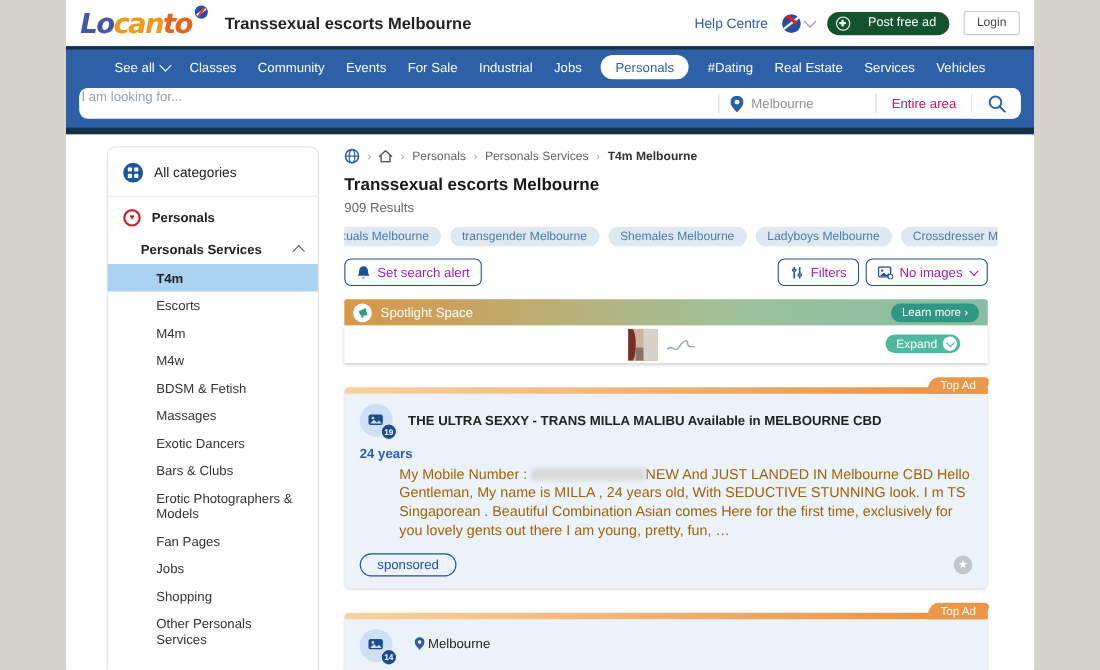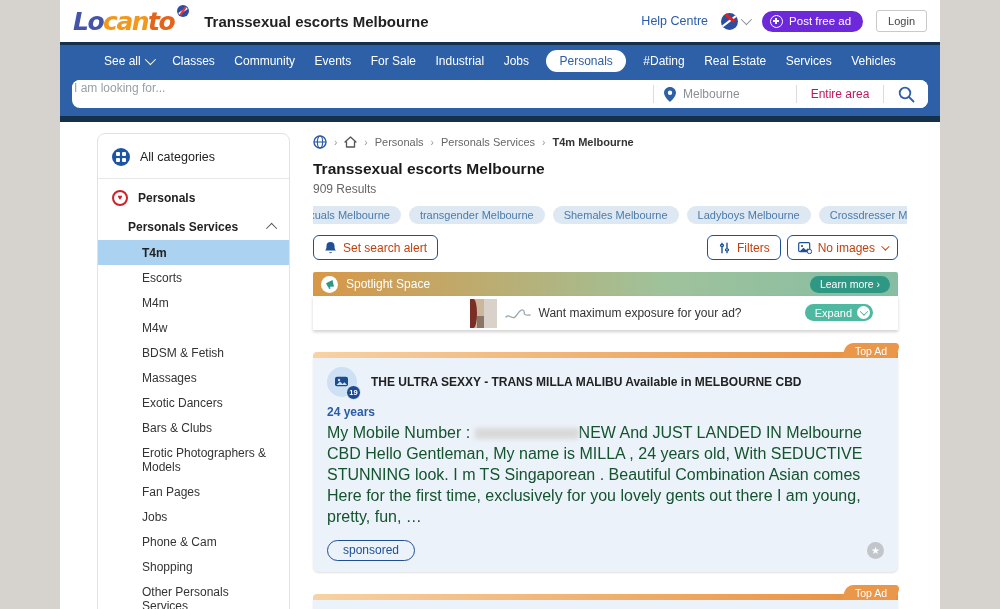--- a/index.html
+++ b/index.html
@@ -15,21 +15,21 @@
   .logo .flagdot{position:absolute;top:-4px;right:-1px;width:12px;height:12px;border-radius:50%;background:#2b4ea0;overflow:hidden;}
   .logo .flagdot:before{content:"";position:absolute;left:1px;top:5px;width:10px;height:2px;background:#fff;transform:rotate(-35deg);}
   .logo .flagdot:after{content:"";position:absolute;left:5px;top:1px;width:2px;height:10px;background:#e33;transform:rotate(35deg);}
   .hdr-title{font-size:15px;font-weight:bold;color:#222;margin-left:16px;}
   .hdr-right{margin-left:auto;display:flex;align-items:center;gap:13px;}
   .help{color:#2a5ca8;font-size:12.5px;cursor:pointer;}
   .flagsel{display:flex;align-items:center;gap:3px;cursor:pointer;}
   .flag{width:17px;height:17px;border-radius:50%;background:#2b4ea0;position:relative;overflow:hidden;}
   .flag:before{content:"";position:absolute;left:-2px;top:7px;width:21px;height:2px;background:#fff;transform:rotate(-38deg);}
   .flag:after{content:"";position:absolute;left:2px;top:3px;width:13px;height:2.5px;background:#d22;transform:rotate(38deg);}
-  .postad{display:flex;gap:6px;background:#6d28d9;color:#fff;font-size:11.5px;padding:4px 12px 4px 8px;border-radius:12px;cursor:pointer;}
+  .postad{display:flex;gap:16px;background:#14532d;color:#fff;font-size:11.5px;padding:4px 12px 4px 8px;border-radius:12px;cursor:pointer;}
   .plus-circ{width:13px;height:13px;border-radius:50%;border:1.3px solid #fff;position:relative;box-sizing:border-box;}
   .plus-circ:before{content:"";position:absolute;left:2.2px;top:4.6px;width:6px;height:1.6px;background:#fff;}
   .plus-circ:after{content:"";position:absolute;left:4.4px;top:2.4px;width:1.6px;height:6px;background:#fff;}
   .loginbtn{border:1px solid #c9c9c9;border-radius:3px;padding:4px 11px;font-size:11px;color:#444;background:#fff;cursor:pointer;}
 
   
   .band{background:#2d60a6;border-top:3px solid #14304a;border-bottom:6px solid #14304a;}
   .nav{display:flex;align-items:center;justify-content:space-between;height:31px;padding:0 42px;color:#fff;font-size:12px;}
   .nav-item{cursor:pointer;white-space:nowrap;display:flex;align-items:center;gap:4px;padding:4px 2px;text-align:center;}
   .nav-item.active{background:#fff;color:#2d60a6;border-radius:14px;padding:4px 13px;}
@@ -65,21 +65,21 @@
   .maincol{width:585px;margin-left:23px;flex:none;}
   .crumbs{display:flex;align-items:center;gap:7px;font-size:11px;color:#666;margin-top:2px;}
   .crumb-sep{color:#999;font-size:10px;}
   .crumb-last{font-weight:bold;color:#333;}
   .crumb-link{cursor:pointer;}
   .page-h1{font-size:15.5px;font-weight:bold;color:#1a1a1a;margin-top:11px;}
   .results{font-size:12px;color:#666;margin-top:4px;}
   .chips{display:flex;gap:8px;margin-top:10px;white-space:nowrap;overflow:hidden;width:594px;justify-content:center;}
   .chip{background:#dde8f3;color:#4a7bab;font-size:11px;padding:3px 11px;border-radius:10px;cursor:pointer;flex:none;}
   .toolbar{display:flex;align-items:center;margin-top:11px;}
-  .btn-o{display:inline-flex;align-items:center;gap:6px;border:1px solid #1f4f95;color:#c2410c;border-radius:6px;padding:4.5px 10px;font-size:12px;background:#fff;cursor:pointer;white-space:nowrap;}
+  .btn-o{display:inline-flex;align-items:center;gap:6px;border:1px solid #1f4f95;color:#a21caf;border-radius:6px;padding:4.5px 10px;font-size:12px;background:#fff;cursor:pointer;white-space:nowrap;}
   .tb-right{margin-left:auto;display:flex;gap:6px;}
 
   
   .spot{margin-top:12px;}
   .spot-head{height:24px;background:linear-gradient(90deg,#d89747,#9fc29b 60%,#86bda4);display:flex;align-items:center;padding:0 8px;border-radius:2px 2px 0 0;}
   .spot-ic{width:17px;height:17px;border-radius:50%;background:#fff;display:flex;align-items:center;justify-content:center;flex:none;}
   .spot-title{color:#fff;font-size:12px;margin-left:8px;}
   .learnmore{margin-left:auto;background:#2f9884;color:#fff;font-size:10.5px;padding:2.5px 10px;border-radius:9px;cursor:pointer;}
   .spot-body{height:34px;background:#fff;box-shadow:0 2px 3px rgba(0,0,0,.18);display:flex;align-items:center;justify-content:center;position:relative;}
   .thumb{width:27px;height:29px;margin-right:8px;position:relative;background:#cdb79c;overflow:hidden;flex:none;}
@@ -98,21 +98,21 @@
   .ad-bar{position:absolute;left:0;right:0;bottom:0;height:6px;background:linear-gradient(90deg,#f7d2a4,#e78e3d);border-radius:4px 0 0 0;}
   .ad-tab{position:absolute;right:2px;bottom:0;height:15px;width:54px;background:#eb9749;border-radius:7px 5px 0 0;transform:skewX(-16deg);transform-origin:bottom right;display:flex;align-items:center;justify-content:center;}
   .ad-tab span{display:block;transform:skewX(16deg);color:#fff;font-size:10.5px;}
   .ad-card{background:#ecf2f9;border-radius:0 0 6px 6px;padding:9px 14px 11px;box-shadow:0 1px 2px rgba(0,0,0,.13);cursor:pointer;}
   .ad-head{display:flex;align-items:center;}
   .ad-icon{width:30px;height:30px;border-radius:50%;background:#cde0f4;position:relative;flex:none;display:flex;align-items:center;justify-content:center;}
   .ad-badge{position:absolute;right:-4px;bottom:-3px;width:13px;height:13px;border-radius:50%;background:#1d4b8f;border:1.5px solid #ecf2f9;color:#fff;font-size:7.5px;font-weight:bold;display:flex;align-items:center;justify-content:center;}
   .ad-title{font-size:12px;font-weight:bold;color:#222;margin-left:14px;line-height:1.25;}
   .ad-locwrap{display:inline-flex;align-items:center;gap:3px;font-weight:normal;margin-left:6px;}
   .ad-age{color:#2a5ca8;font-weight:bold;font-size:12px;margin:8px 0 3px;}
-  .ad-body{font-size:16px;color:#14532d;line-height:1.32;}
+  .ad-body{font-size:13px;color:#a16207;line-height:1.32;margin-left:36px;}
   .blurbox{display:inline-block;width:104px;height:11px;background:#d9d9d9;border-radius:2px;filter:blur(2px);vertical-align:middle;}
   .ad-foot{margin-top:12px;display:flex;align-items:center;}
   .sponsored{border:1.5px solid #1f4f95;color:#1f4f95;border-radius:13px;padding:2.5px 15px;font-size:12px;background:transparent;cursor:pointer;}
   .star{margin-left:auto;width:17px;height:17px;border-radius:50%;background:#c2c5ca;color:#fff;font-size:10px;display:flex;align-items:center;justify-content:center;cursor:pointer;}
   svg{display:block;}
 </style>
 </head>
 <body>
 
 <div class="stage">
@@ -208,21 +208,20 @@
         <div class="sd-row sd-sub">Escorts</div>
         <div class="sd-row sd-sub">M4m</div>
         <div class="sd-row sd-sub">M4w</div>
         <div class="sd-row sd-sub">BDSM &amp; Fetish</div>
         <div class="sd-row sd-sub">Massages</div>
         <div class="sd-row sd-sub">Exotic Dancers</div>
         <div class="sd-row sd-sub">Bars &amp; Clubs</div>
         <div class="sd-row sd-sub">Erotic Photographers &amp; Models</div>
         <div class="sd-row sd-sub">Fan Pages</div>
         <div class="sd-row sd-sub">Jobs</div>
-        <div class="sd-row sd-sub">Phone &amp; Cam</div>
         <div class="sd-row sd-sub">Shopping</div>
         <div class="sd-row sd-sub">Other Personals Services</div>
 
       </div>
 
       <div class="maincol">
 
         <div class="crumbs">
           <svg width="14" height="14" viewBox="0 0 14 14">
               <circle cx="7" cy="7" r="6" fill="none" stroke="#2a5ca8" stroke-width="1.4"></circle>
@@ -295,21 +294,20 @@
             <span class="spot-title">Spotlight Space</span>
             <span class="learnmore">Learn more ›</span>
           </div>
           <div class="spot-body">
             <span class="thumb">
                 <span class="tb-b"></span>
               </span>
             <svg class="squig" width="26" height="14" viewBox="0 0 26 14">
                 <path d="M1 11c3-4 6 3 9 0s5-8 8-7-2 6 7 5" fill="none" stroke="#9aa6ad" stroke-width="1.3" stroke-linecap="round"></path>
               </svg>
-            <span class="spot-q">Want maximum exposure for your ad?</span>
             <span class="expand">
               <span>Expand</span>
               <span class="exp-circ">
                   <span class="chev"></span>
                 </span>
             </span>
           </div>
         </div>
 
         <div class="ad">

